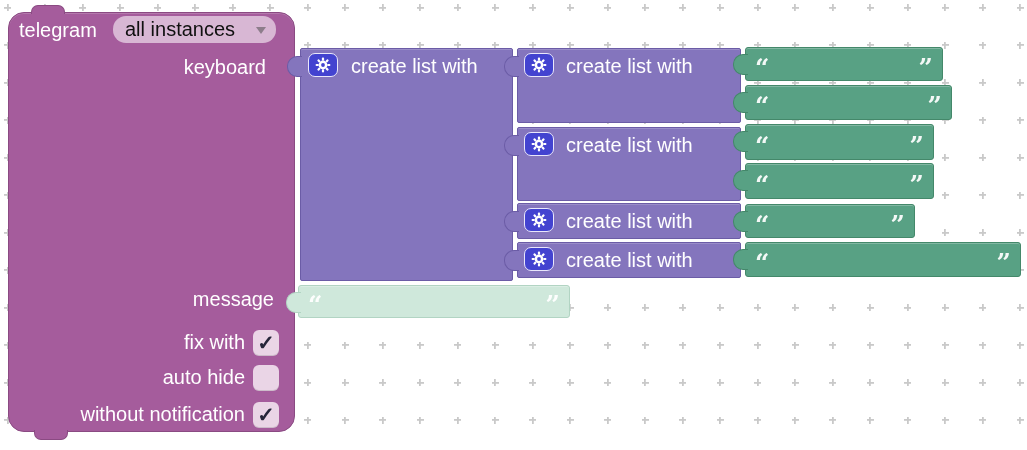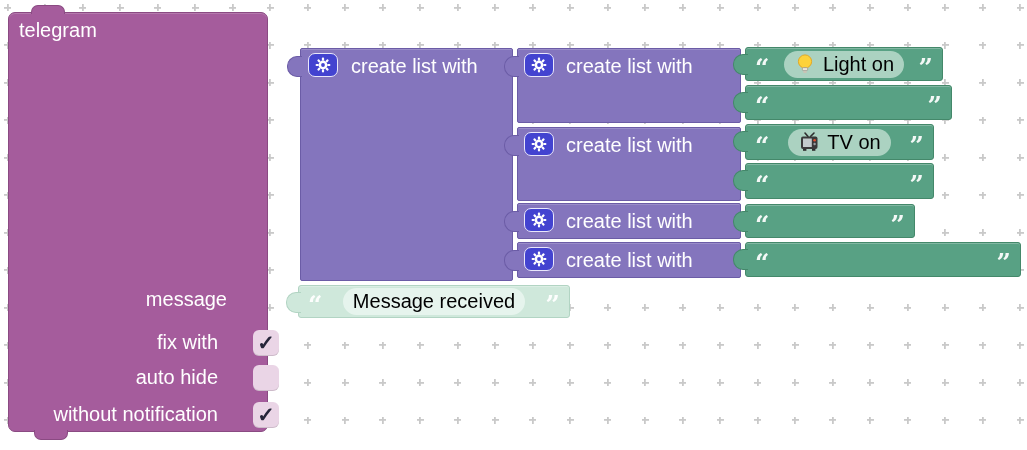--- a/index.html
+++ b/index.html
@@ -6,21 +6,21 @@
   #canvas{position:relative;width:1027px;height:450px;overflow:hidden;background:#fff;
           font-family:"Liberation Sans",sans-serif;}
   .dot{position:absolute;width:7px;height:7px;margin:-3px 0 0 -3px;pointer-events:none;
        background:
          linear-gradient(var(--c-grid-dot,#c9c9c9),var(--c-grid-dot,#c9c9c9)) center/7px 1.8px no-repeat,
          linear-gradient(var(--c-grid-dot,#c9c9c9),var(--c-grid-dot,#c9c9c9)) center/1.8px 7px no-repeat;}
 
   .blk{position:absolute;box-sizing:border-box;}
 
   
-  .telegram{left:8px;top:12px;width:260px;height:420px;border-radius:7px;
+  .telegram{left:8px;top:12px;width:287px;height:420px;border-radius:16px;
             background:var(--c-telegram-block,#a55c9c);border:1px solid var(--c-telegram-border,#8a4a82);
             box-shadow:inset 0 1px 0 rgba(255,255,255,.18);z-index:2;}
   .bump{position:absolute;background:var(--c-telegram-block,#a55c9c);box-sizing:border-box;}
   .bump.top{left:22px;top:-8px;width:34px;height:9px;border:1px solid var(--c-telegram-border,#8a4a82);
             border-bottom:none;border-radius:7px 7px 0 0;}
   .bump.bottom{left:25px;bottom:-9px;width:34px;height:10px;border:1px solid var(--c-telegram-border,#8a4a82);
             border-top:none;border-radius:0 0 7px 7px;}
   .t-label{position:absolute;color:#fff;font-size:20px;line-height:27px;height:27px;white-space:nowrap;}
   .dropdown{position:absolute;left:104px;top:3px;width:163px;height:27px;border-radius:13px;
             background:var(--c-dropdown-bg,#d8b7d4);display:flex;align-items:center;
@@ -406,21 +406,26 @@
       <i class="dot" style="left: 907px; top: 419.5px;"></i>
       <i class="dot" style="left: 944.5px; top: 419.5px;"></i>
       <i class="dot" style="left: 982px; top: 419.5px;"></i>
       <i class="dot" style="left: 1019.5px; top: 419.5px;"></i>
     </div>
 
   <div class="blk telegram">
     <div class="bump top"></div>
     <div class="bump bottom"></div>
     <span class="t-label" style="left:10px;top:4px;">telegram</span>
-    <span class="t-label" style="right:40px;top:273px;">message</span>
+    <div class="dropdown">
+      <span class="dd-val">all instances</span>
+      <span class="caret"></span>
+    </div>
+    <span class="t-label" style="right:28px;top:41px;">keyboard</span>
+    <span class="t-label" style="right:20px;top:273px;">message</span>
     <span class="t-label" style="right:49px;top:316px;">fix with</span>
     <span class="t-label" style="right:49px;top:388px;">without notification</span>
     <span class="t-label" style="right:49px;top:351px;">auto hide</span>
     <div class="checkbox" style="top:317px;">
       <span>✓</span>
     </div>
     <div class="checkbox" style="top:352px;">
       <span></span>
     </div>
     <div class="checkbox" style="top:389px;">
@@ -529,56 +534,32 @@
           </g>
         <circle cx="8" cy="8" r="1.9" fill="#4343d0"></circle>
       </svg>
     </span>
     <span class="label">create list with</span>
   </div>
 
   <div class="blk str" style="left:745px;top:47px;width:198px;height:34px;">
     <span class="tab green"></span>
     <span class="q">“</span>
-    <div class="field">
-      <span class="ic">
-        <svg width="20" height="22" viewBox="0 0 20 22">
-            <circle cx="10" cy="8.5" r="6.6" fill="#fdd23a" stroke="#e3a825" stroke-width="1"></circle>
-            <rect x="7.4" y="14.6" width="5.2" height="3" rx="1" fill="#ece6d8" stroke="#9b968b" stroke-width="0.8"></rect>
-            <rect x="8.2" y="17.8" width="3.6" height="2.2" rx="1" fill="#c9c3b5"></rect>
-          </svg>
-      </span>
-      <span>Light on</span>
-    </div>
     <span class="q">”</span>
   </div>
 
   <div class="blk str" style="left:745px;top:85px;width:207px;height:35px;">
     <span class="tab green"></span>
     <span class="q">“</span>
     <span class="q">”</span>
   </div>
 
   <div class="blk str" style="left:745px;top:124px;width:189px;height:36px;">
     <span class="tab green"></span>
     <span class="q">“</span>
-    <div class="field">
-      <span class="ic">
-        <svg width="22" height="22" viewBox="0 0 22 22">
-          <path d="M7 2 L10 5.5 M16 2 L12.5 5.5" stroke="#2e2e2e" stroke-width="1.6" fill="none" stroke-linecap="round"></path>
-          <rect x="3" y="5.5" width="16.5" height="12.5" rx="2" fill="#3a3a3a"></rect>
-          <rect x="5" y="7.5" width="8.8" height="8.5" fill="#c2cbcc"></rect>
-          <circle cx="16.6" cy="9.3" r="1.3" fill="#e0502e"></circle>
-          <circle cx="16.6" cy="13" r="1.2" fill="#9aa0a2"></circle>
-          <rect x="5" y="18" width="3.4" height="1.8" fill="#2e2e2e"></rect>
-            <rect x="14" y="18" width="3.4" height="1.8" fill="#2e2e2e"></rect>
-        </svg>
-      </span>
-      <span>TV on</span>
-    </div>
     <span class="q">”</span>
   </div>
 
   <div class="blk str" style="left:745px;top:163px;width:189px;height:36px;">
     <span class="tab green"></span>
     <span class="q">“</span>
     <span class="q">”</span>
   </div>
 
   <div class="blk str" style="left:745px;top:204px;width:170px;height:34px;">
@@ -589,18 +570,15 @@
 
   <div class="blk str" style="left:745px;top:242px;width:276px;height:35px;">
     <span class="tab green"></span>
     <span class="q">“</span>
     <span class="q">”</span>
   </div>
 
   <div class="blk str shadow" style="left:298px;top:285px;width:272px;height:33px;">
     <span class="tab pale"></span>
     <span class="q">“</span>
-    <div class="field">
-      <span>Message received</span>
-    </div>
     <span class="q">”</span>
   </div>
 </div>
 
 </body></html>

